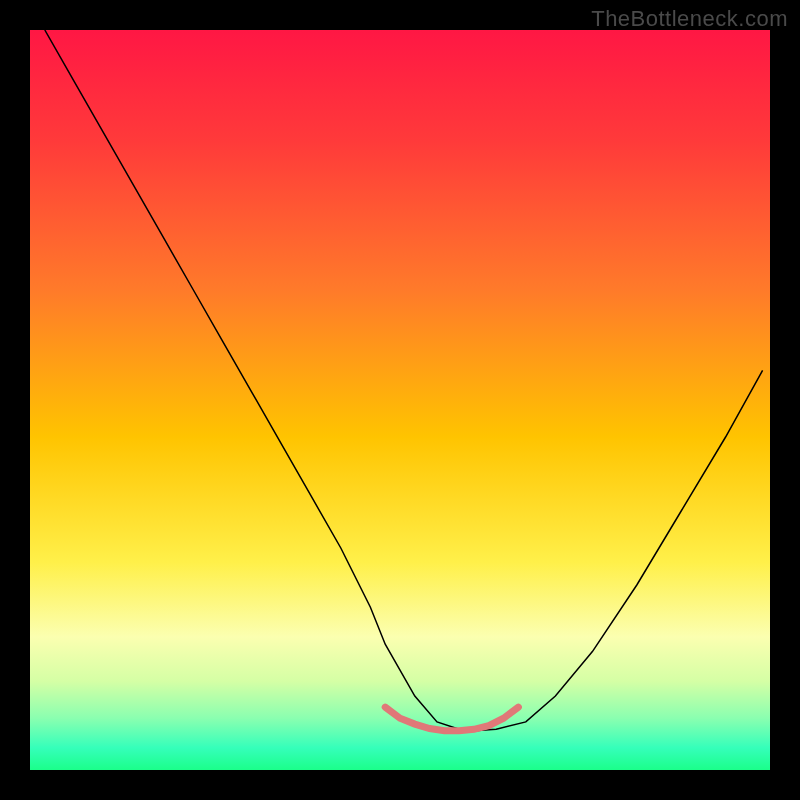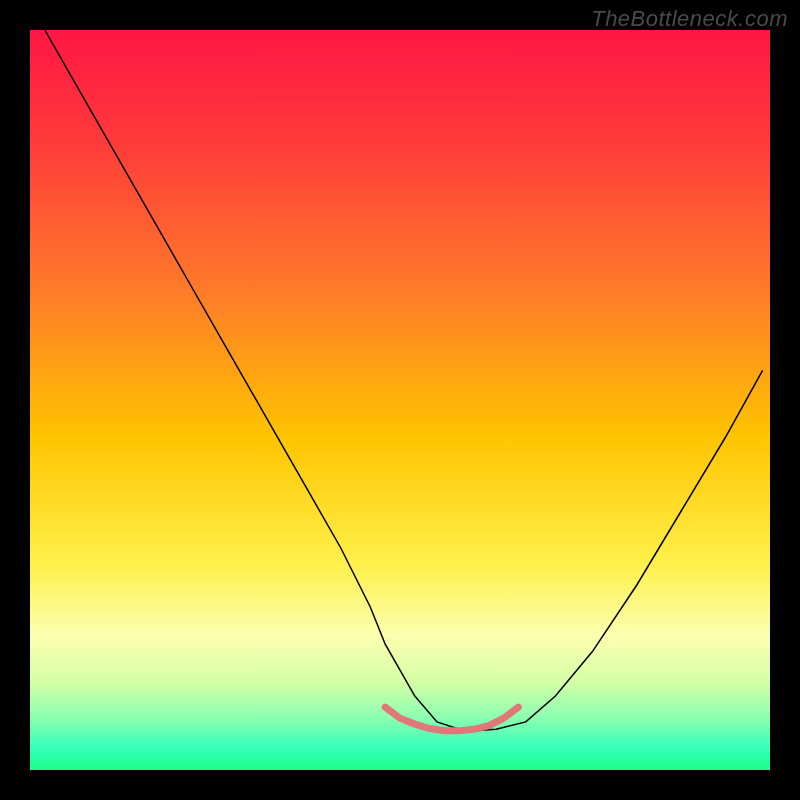--- a/index.html
+++ b/index.html
@@ -13,21 +13,20 @@
   }
   .watermark {
     position: absolute;
     top: 6px;
     right: 12px;
     color: #4a4a4a;
     font-size: 22px;
     font-weight: 500;
     letter-spacing: 0.5px;
     z-index: 10;
-    font-style: italic;
   }
   .chart-area {
     position: absolute;
     left: 30px;
     top: 30px;
     width: 740px;
     height: 740px;
   }
   .gradient-bg {
     position: absolute;

